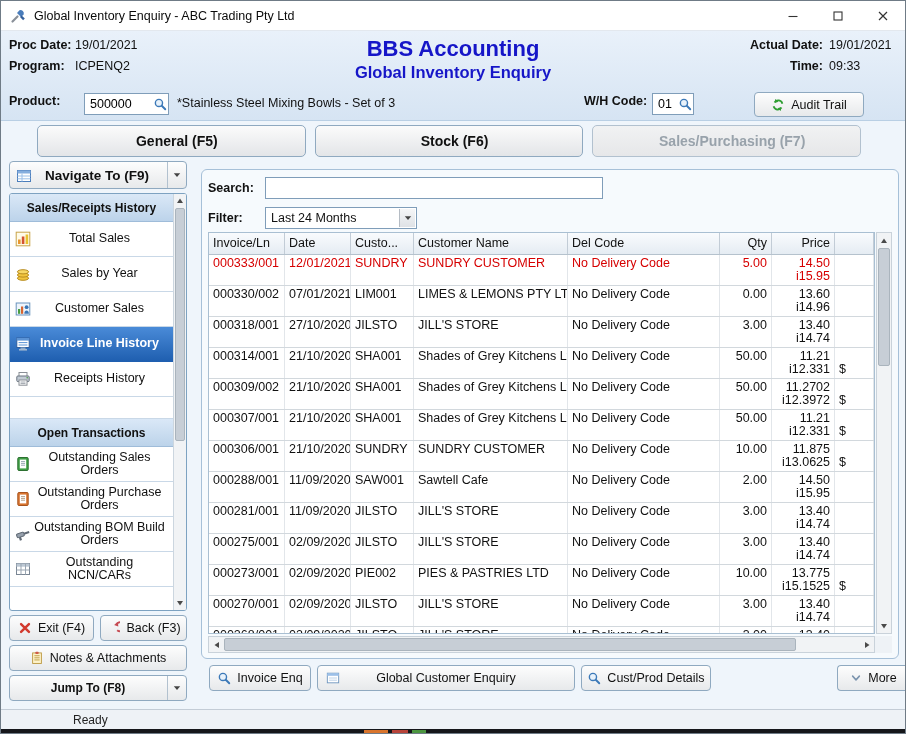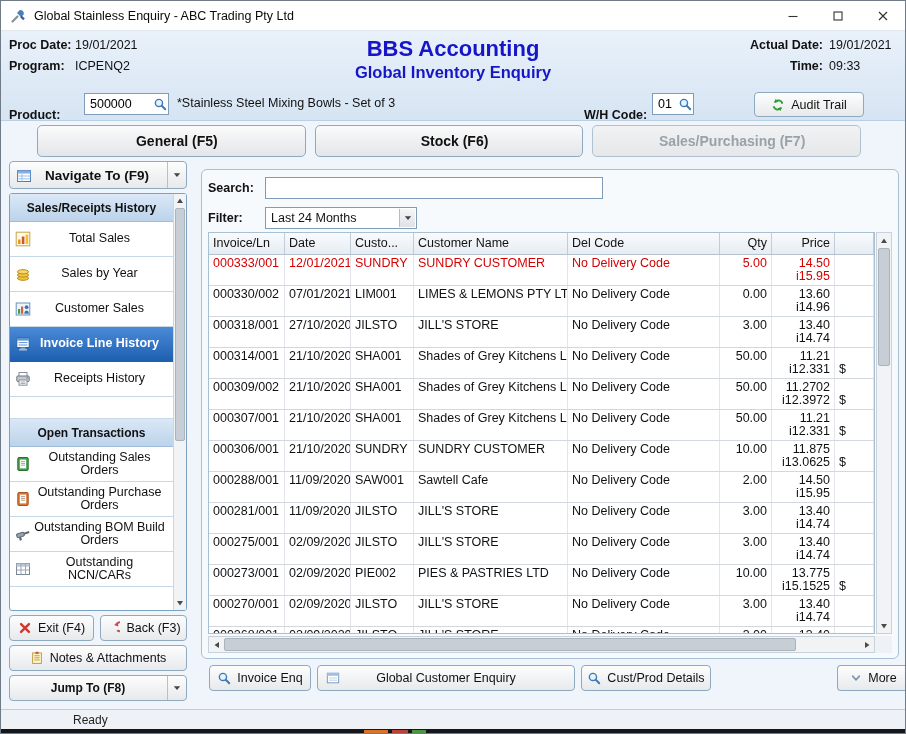--- a/index.html
+++ b/index.html
@@ -30,21 +30,21 @@
   .hdr-left .lbl { display:inline-block; width:60px; }
   .hdr-right .hdr-row { justify-content:flex-end; }
   .hdr-right .lbl { text-align:right; }
   .hdr-right .val { width:68px; text-align:left; }
   .hdr-center { position:absolute; left:160px; right:160px; top:4px; text-align:center; color:#1616c8; }
   .app-title { font-size:22px; font-weight:bold; line-height:27px; }
   .screen-title { font-size:16.5px; font-weight:bold; line-height:21px; }
 
   
   .product-row { position:absolute; left:0; right:0; top:58px; height:32px; }
-  .product-row .lbl { position:absolute; top:19px;text-align:center; }
+  .product-row .lbl { position:absolute; top:5px;text-align:center; }
   .input-wrap { position:absolute; top:4px; }
   .input-wrap input { width:100%; height:22px; border:1px solid #7f9db9; background:#fff; font:12.5px "Liberation Sans",sans-serif; padding:1px 18px 1px 5px; }
   .input-wrap .ic { position:absolute; right:2px; top:4px; }
   .product-desc { position:absolute; left:176px; top:7px; }
   .btn { display:inline-flex; align-items:center; justify-content:center; gap:6px; border:1px solid #8fa9c0; border-radius:4px; background:linear-gradient(#fdfdfd,#e7e9eb); font-size:12.5px; color:#111; cursor:default; white-space:nowrap; }
   .audit-btn { position:absolute; left:753px; top:3px; width:110px; height:25px; }
 
   
   .tab-bar { position:absolute; top:124px; left:36px; right:44px; height:32px; display:flex; gap:9px; }
   .tab-btn { flex:1; border:1px solid #8fa9c0; border-radius:5px; background:linear-gradient(#fbfbfb,#e3e5e8); font:bold 14px "Liberation Sans",sans-serif; color:#111;padding-left:11px; }
@@ -128,21 +128,21 @@
 <div class="window">
 
   <div class="titlebar">
     <span class="ic tb-icon">
         <svg viewBox="0 0 16 16">
           <path d="M2.5 13.5 L7.5 8.5" stroke="#8a9099" stroke-width="2.2" stroke-linecap="round"></path>
           <path d="M9.5 2.2a3.4 3.4 0 0 1 4.2 4.2L11 9 7 5z" fill="#4a7dbb"></path>
           <rect x="10.2" y="8.6" width="4.4" height="2.4" transform="rotate(45 12.4 9.8)" fill="#35609c"></rect>
         </svg>
       </span>
-    <span class="tb-title">Global Stainless Enquiry - ABC Trading Pty Ltd</span>
+    <span class="tb-title">Global Inventory Enquiry - ABC Trading Pty Ltd</span>
     <div class="win-controls">
       <div class="win-btn">
           <span class="ic s10">
             <svg viewBox="0 0 10 10">
               <line x1="0.5" y1="5.5" x2="9.5" y2="5.5" stroke="#333" stroke-width="1.1"></line>
             </svg>
           </span>
         </div>
       <div class="win-btn">
           <span class="ic s10">

